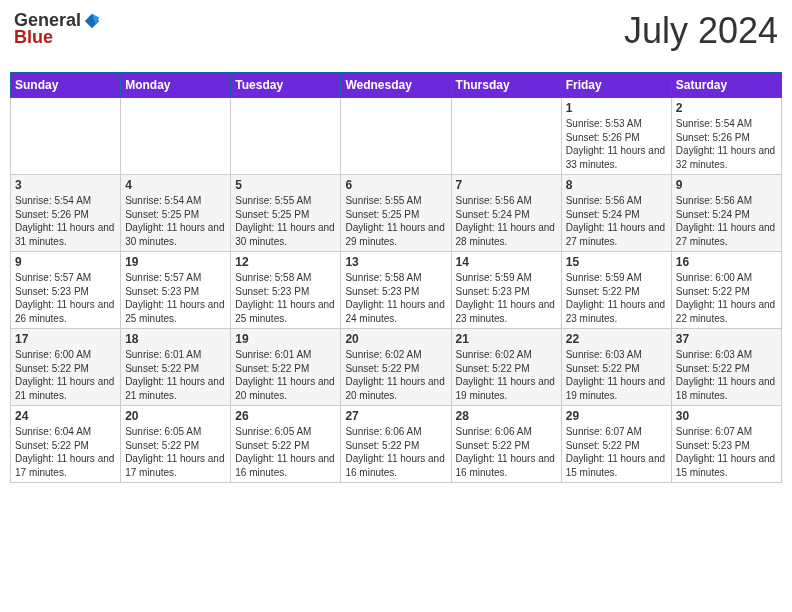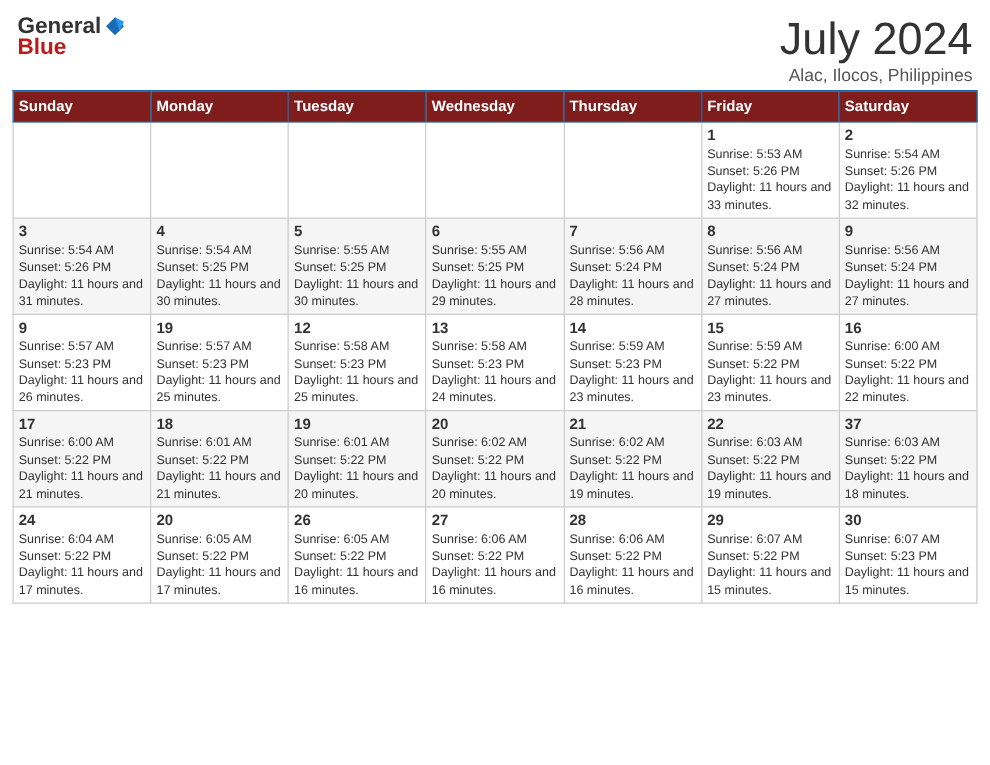--- a/index.html
+++ b/index.html
@@ -7,21 +7,21 @@
       font-family: Arial, sans-serif;
       background: #fff;
       width: 792px;
       min-height: 612px;
       padding: 10px;
     }
     .header {
       display: flex;
       justify-content: space-between;
       align-items: flex-start;
-      margin-bottom: 4px;
+      margin-bottom: 20px;
       padding: 0 4px;
     }
     .logo {
       display: flex;
       flex-direction: column;
       align-items: flex-start;
     }
     .logo-text {
       display: flex;
       align-items: center;
@@ -47,21 +47,21 @@
     .location {
       font-size: 14px;
       color: #555;
     }
     .calendar {
       width: 100%;
       border-collapse: collapse;
       border: 1px solid #ccc;
     }
     .calendar th {
-      background-color: #7f1d1d;
+      background-color: #6d28d9;
       color: #fff;
       font-size: 12px;
       font-weight: bold;
       padding: 5px 4px;
       text-align: left;
       border: 1px solid #1565a8;
     }
     .calendar td {
       border: 1px solid #ccc;
       vertical-align: top;
@@ -107,21 +107,20 @@
         <polygon points="10,2 18,10 10,18 2,10" fill="#1a6bb5"></polygon>
         <polygon points="10,2 18,6 14,14" fill="#2196F3"></polygon>
       </svg>
     </div>
     <div style="margin-top:-4px;">
       <span class="logo-blue" style="font-size:18px;font-weight:bold;">Blue</span>
     </div>
   </div>
   <div class="title-section">
     <div class="month-title">July 2024</div>
-    <div class="location">Alac, Ilocos, Philippines</div>
   </div>
 </div>
 
 <table class="calendar">
   <thead>
     <tr>
     <th>Sunday</th>
         <th>Monday</th>
         <th>Tuesday</th>
         <th>Wednesday</th>

